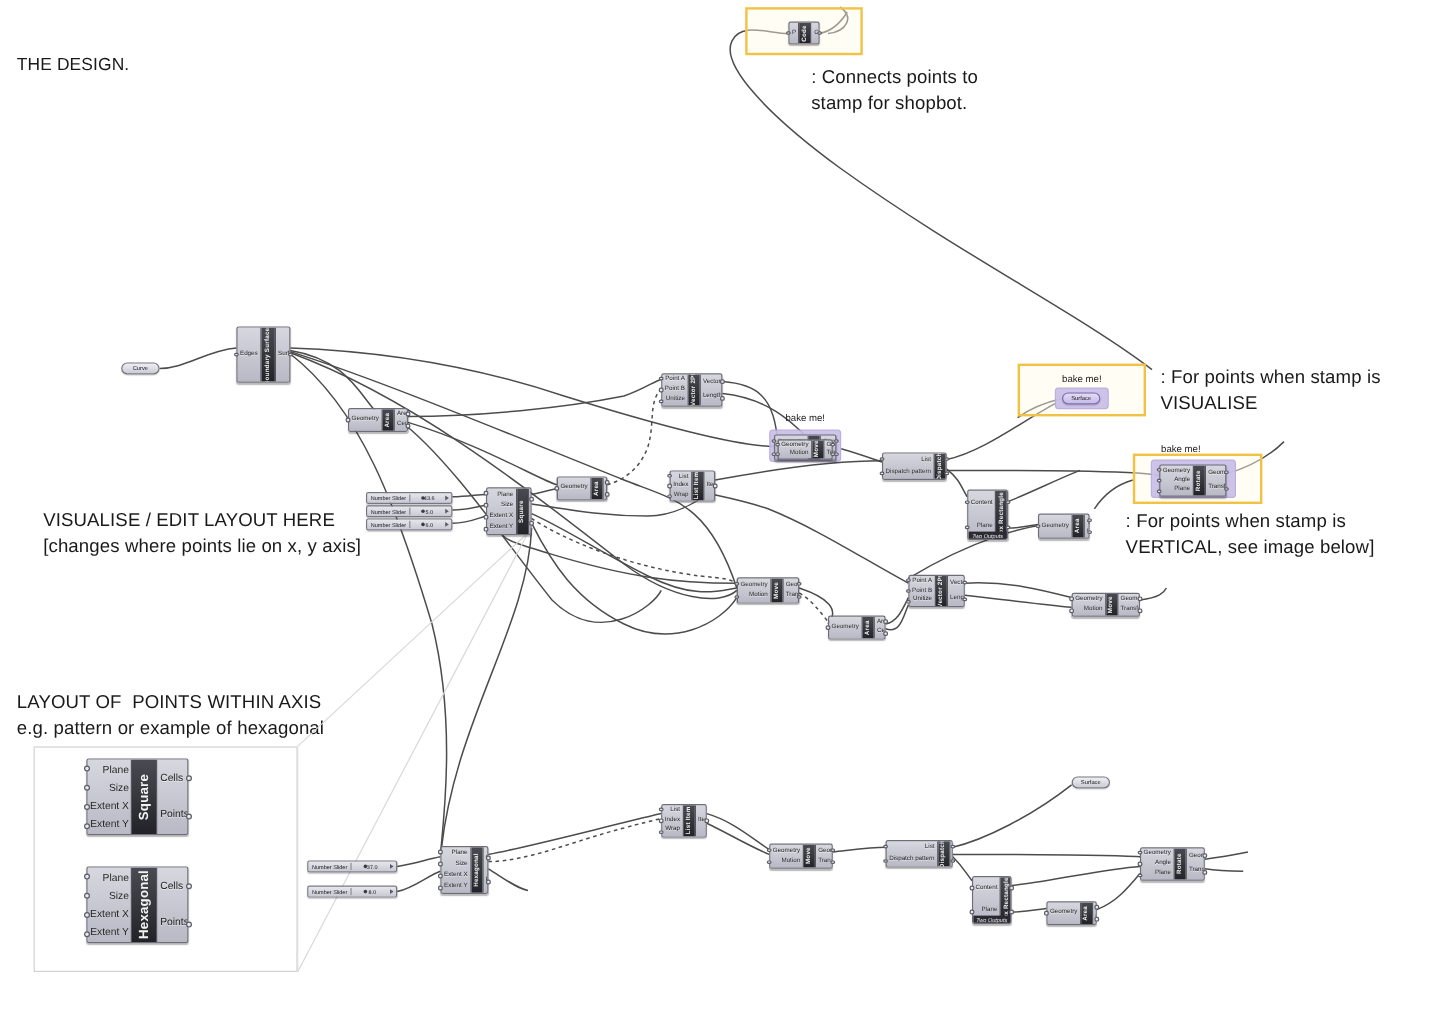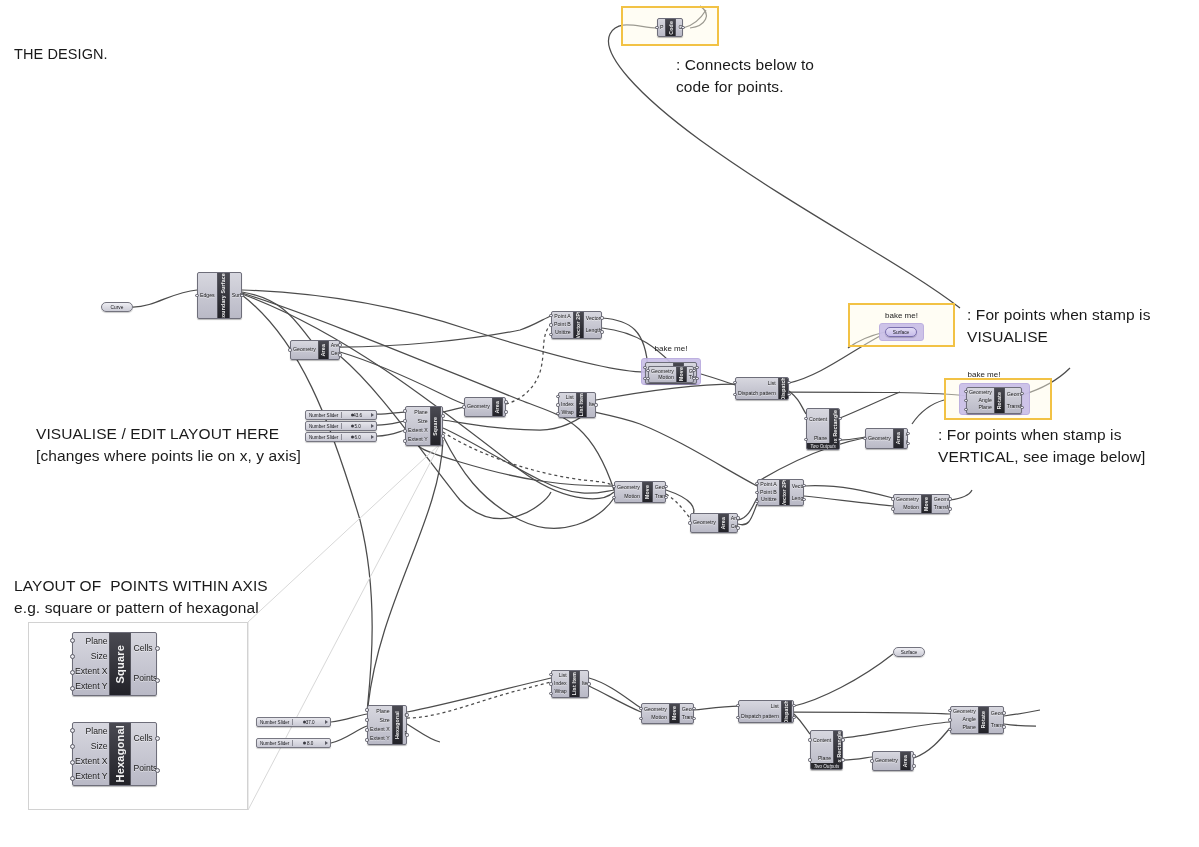--- a/index.html
+++ b/index.html
@@ -213,34 +213,34 @@
   <div class="grp-label" style="left:641px;top:344px;width:60px;">bake me!</div>
 
   <div class="grp-purple" style="left:879px;top:323px;width:45px;height:18px;"></div>
   <div class="grp-label" style="left:869px;top:311px;width:65px;">bake me!</div>
 
   <div class="grp-purple" style="left:959px;top:383px;width:71px;height:32px;"></div>
   <div class="grp-label" style="left:944px;top:370px;width:80px;">bake me!</div>
 
   <div class="anno title" style="left:14px;top:46px;">THE DESIGN.</div>
 
-  <div class="anno big" style="left:676px;top:54px;">: Connects below to</div>
-  <div class="anno big" style="left:676px;top:76px;">code for points.</div>
+  <div class="anno big" style="left:676px;top:54px;">: Connects points to</div>
+  <div class="anno big" style="left:676px;top:76px;">stamp for shopbot.</div>
 
   <div class="anno big" style="left:967px;top:304px;">: For points when stamp is</div>
   <div class="anno big" style="left:967px;top:326px;">VISUALISE</div>
 
   <div class="anno big" style="left:938px;top:424px;">: For points when stamp is</div>
   <div class="anno big" style="left:938px;top:446px;">VERTICAL, see image below]</div>
 
   <div class="anno big" style="left:36px;top:423px;">VISUALISE / EDIT LAYOUT HERE</div>
   <div class="anno big" style="left:14px;top:575px;">LAYOUT OF  POINTS WITHIN AXIS</div>
 
   <div class="anno big" style="left:36px;top:445px;">[changes where points lie on x, y axis]</div>
-  <div class="anno big" style="left:14px;top:597px;">e.g. square or pattern of hexagonal</div>
+  <div class="anno big" style="left:14px;top:597px;">e.g. pattern or example of hexagonal</div>
 
   <svg class="leader" style="left:0;top:0;width:1199px;height:847px;">
     <g stroke="#d8d8d8" stroke-width="1" fill="none">
       <path d="M248,622 L440,444"></path>
       <path d="M248,810 L440,444"></path>
       <path d="M248,622 L248,810"></path>
     </g>
   </svg>
   <div class="legend-box" style="left:28px;top:622px;width:220px;height:188px;"></div>
 

